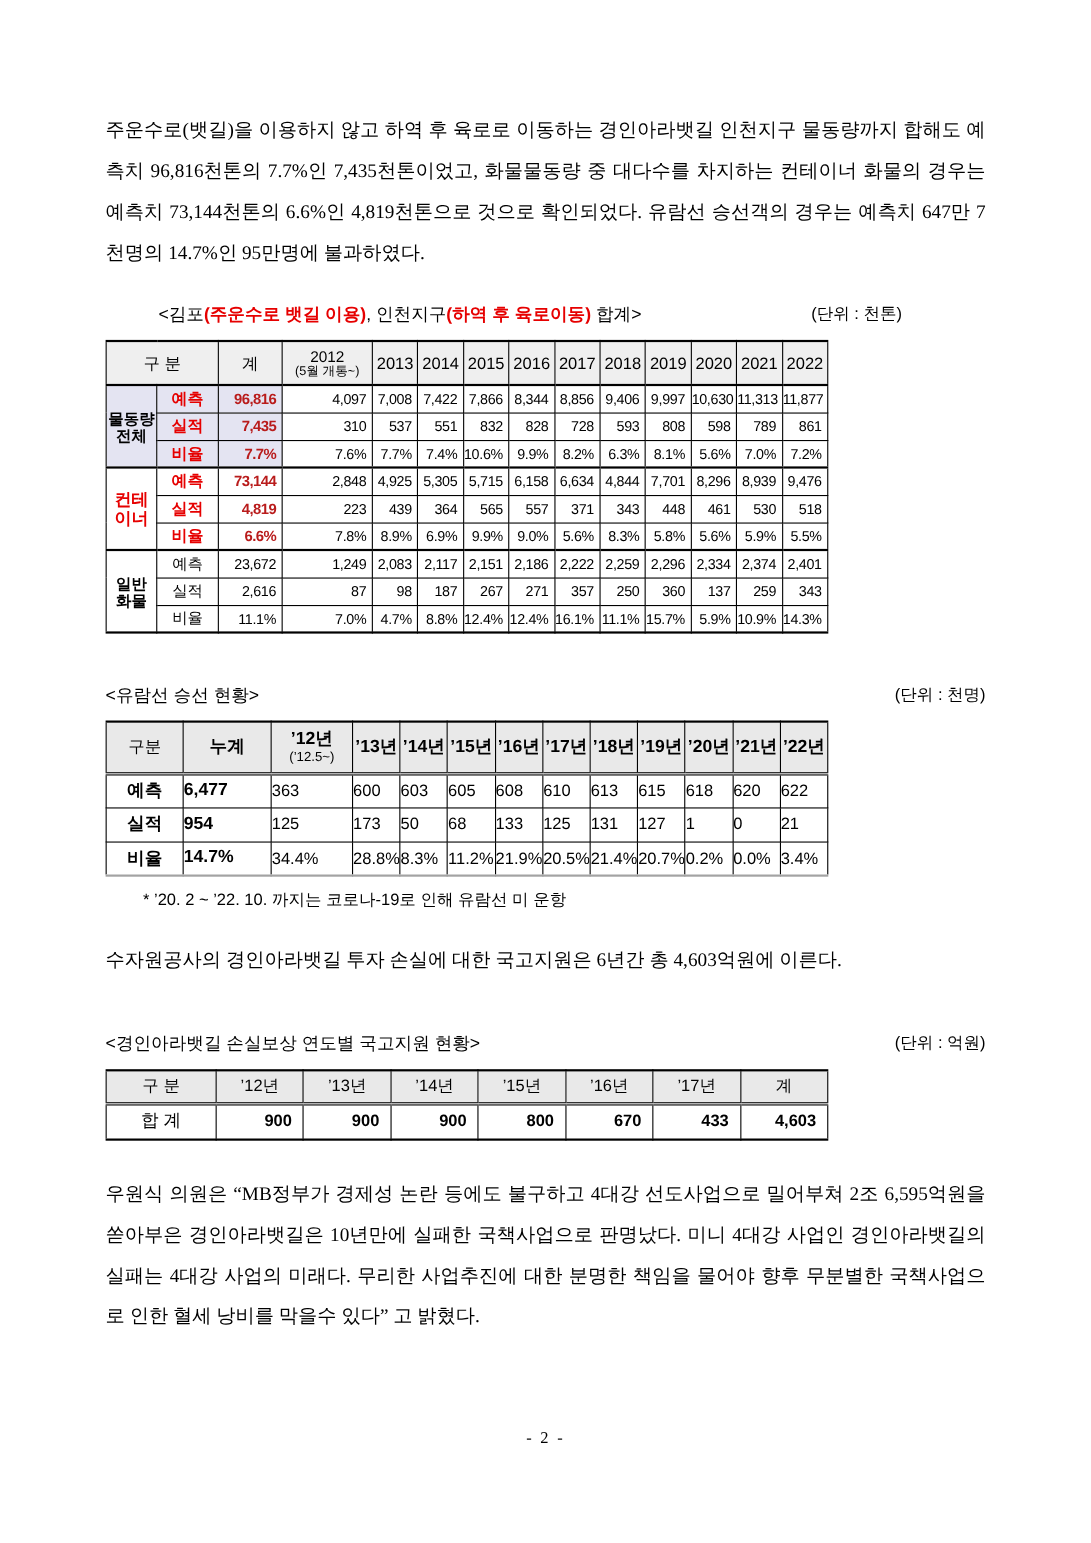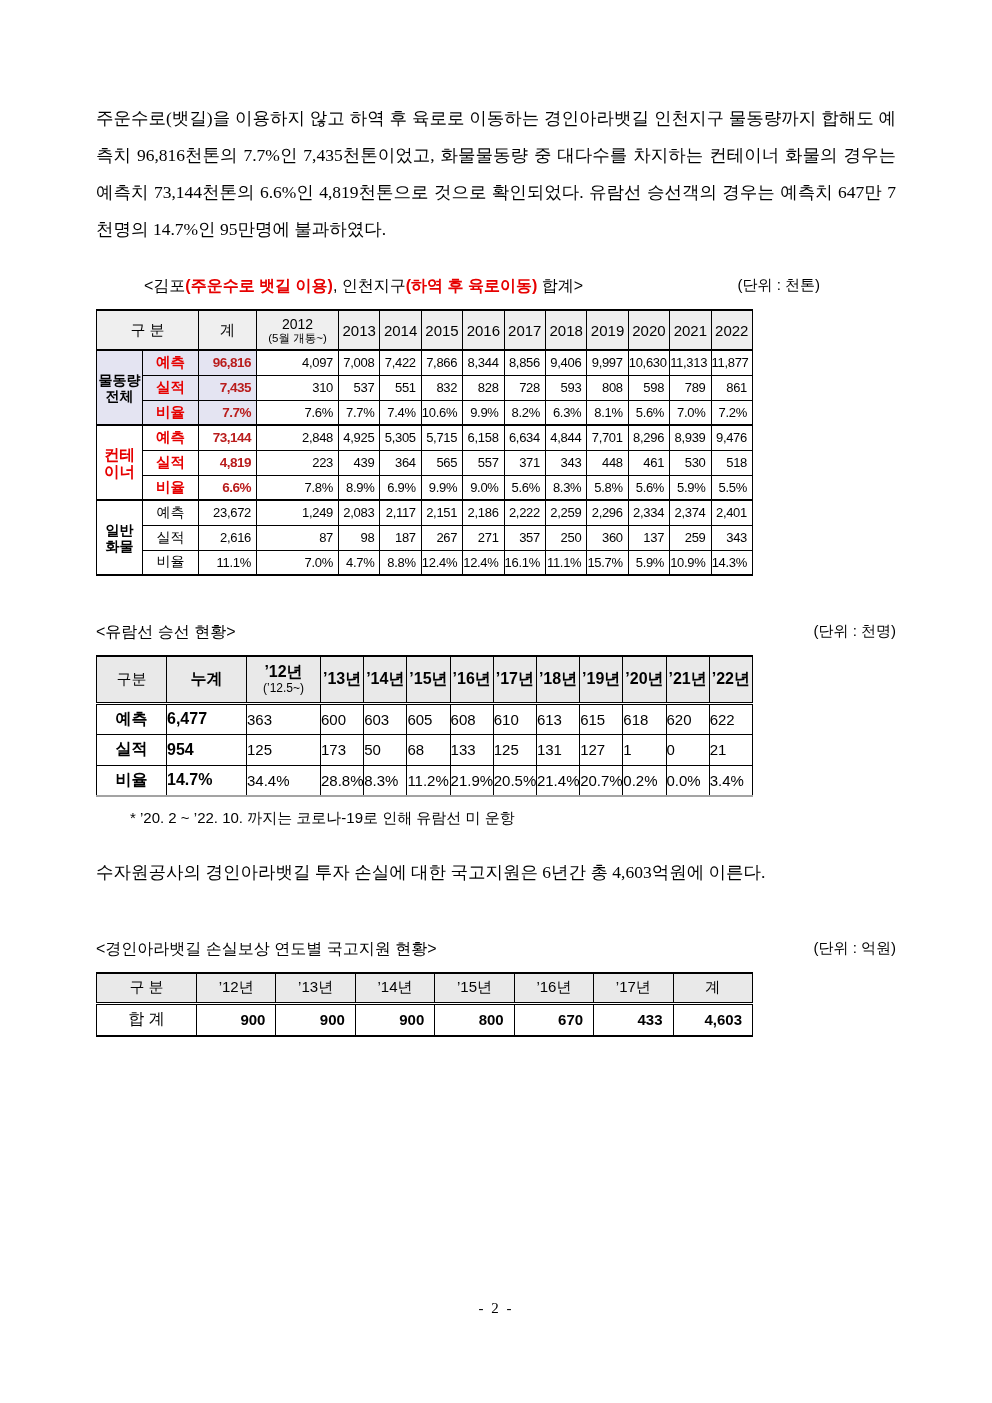--- a/index.html
+++ b/index.html
@@ -390,17 +390,18 @@
           <td class="num">900</td>
           <td class="num">900</td>
           <td class="num">800</td>
           <td class="num">670</td>
           <td class="num">433</td>
           <td class="num">4,603</td>
         </tr>
       </tbody>
     </table>
 
+    <p class="para para3">우원식 의원은 “MB정부가 경제성 논란 등에도 불구하고 4대강 선도사업으로 밀어부쳐 2조 6,595억원을 쏟아부은 경인아라뱃길은 10년만에 실패한 국책사업으로 판명났다. 미니 4대강 사업인 경인아라뱃길의 실패는 4대강 사업의 미래다. 무리한 사업추진에 대한 분명한 책임을 물어야 향후 무분별한 국책사업으로 인한 혈세 낭비를 막을수 있다” 고 밝혔다.</p>
 
   </div>
 
   <div class="pagenum">- 2 -</div>
 </div>
 
 </body></html>

